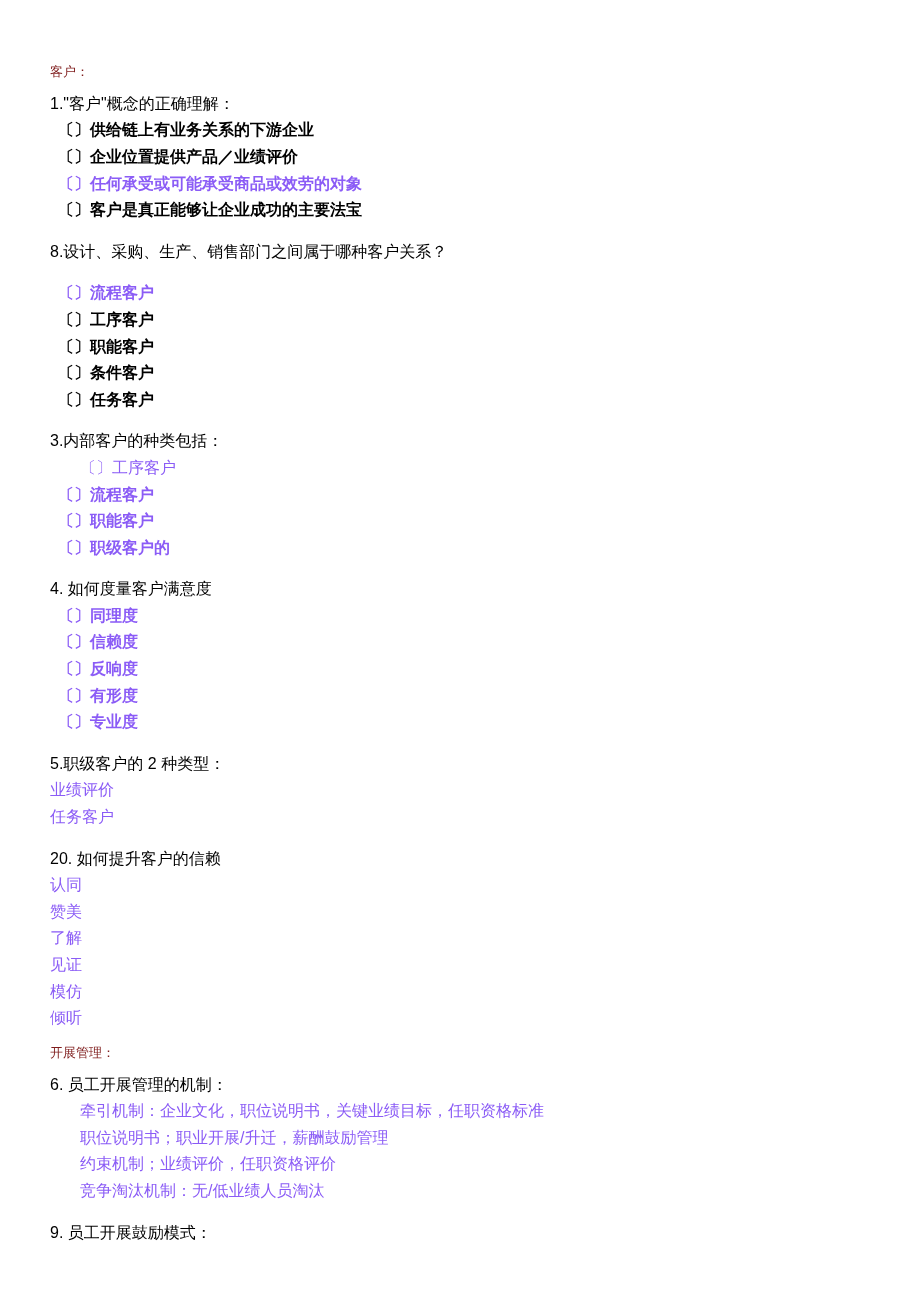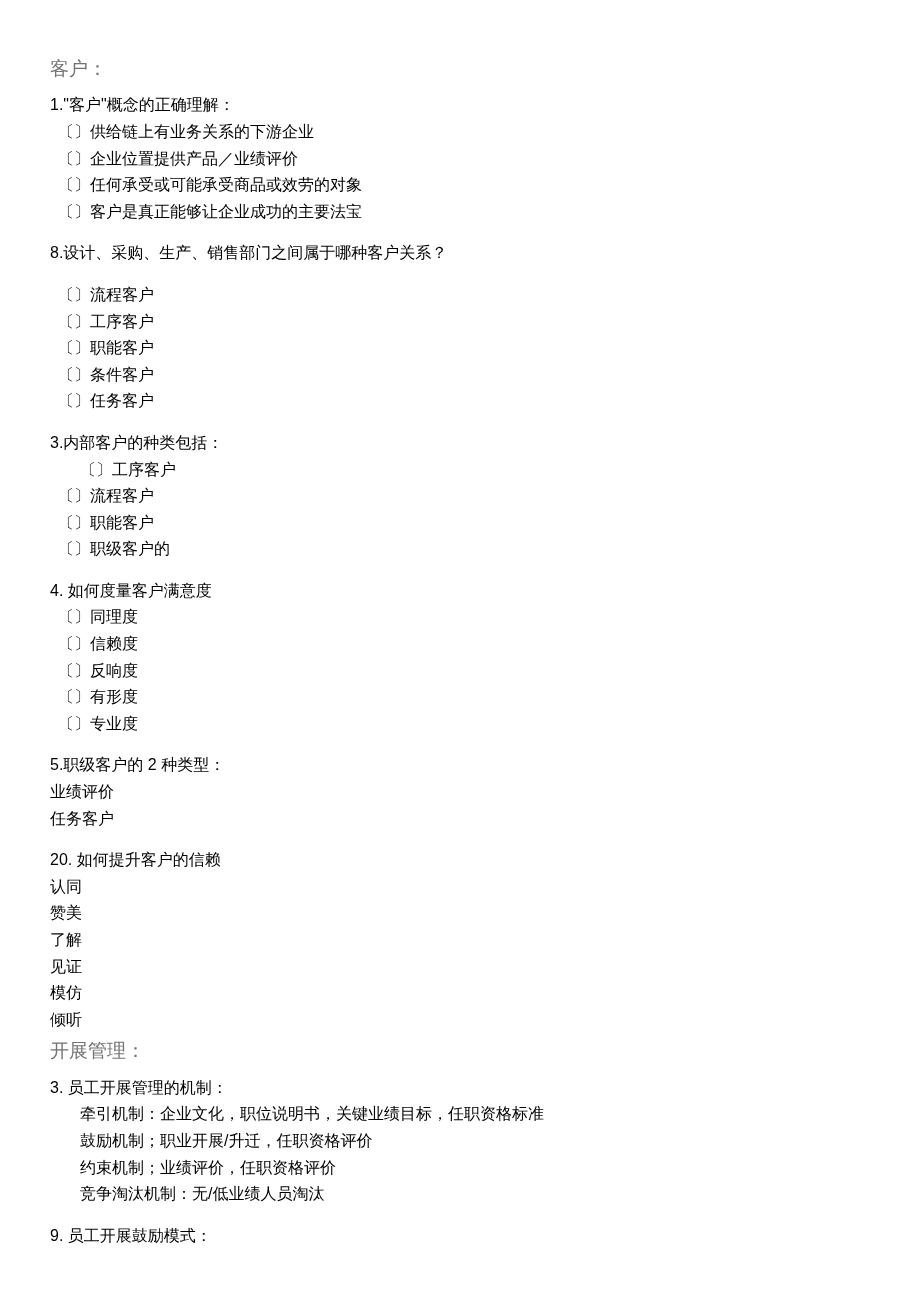--- a/index.html
+++ b/index.html
@@ -6,36 +6,37 @@
     font-family: "Microsoft YaHei", "SimSun", Arial, sans-serif;
     font-size: 16px;
     line-height: 1.6;
     margin: 0;
     padding: 50px 50px 30px 50px;
     background: #ffffff;
     color: #000000;
     width: 820px;
   }
   .heading {
-    color: #737373;
-    font-size: 19px;
+    color: #7f1d1d;
+    font-size: 13px;
     margin-bottom: 8px;
-    margin-top: 4px;
+    margin-top: 12px;
   }
   .line {
     margin: 1px 0;
   }
   .red {
-    color: #000000;
+    color: #8b5cf6;
   }
   .black {
     color: #000000;
   }
   .indent1 {
     padding-left: 8px;
+    font-weight: bold;
   }
   .indent2 {
     padding-left: 30px;
   }
   .spacer {
     height: 14px;
   }
 </style>
 </head>
 <body>
@@ -81,20 +82,20 @@
 <div class="line black">20.   如何提升客户的信赖</div>
 <div class="line red">认同</div>
 <div class="line red">赞美</div>
 <div class="line red">了解</div>
 <div class="line red">见证</div>
 <div class="line red">模仿</div>
 <div class="line red">倾听</div>
 
 <div class="heading">开展管理：</div>
 
-<div class="line black">3.    员工开展管理的机制：</div>
+<div class="line black">6.    员工开展管理的机制：</div>
 <div class="line indent2 red">牵引机制：企业文化，职位说明书，关键业绩目标，任职资格标准</div>
-<div class="line indent2 red">鼓励机制；职业开展/升迁，任职资格评价</div>
+<div class="line indent2 red">职位说明书；职业开展/升迁，薪酬鼓励管理</div>
 <div class="line indent2 red">约束机制；业绩评价，任职资格评价</div>
 <div class="line indent2 red">竞争淘汰机制：无/低业绩人员淘汰</div>
 
 <div class="spacer"></div>
 <div class="line black">9.    员工开展鼓励模式：</div>
 
 </body></html>

